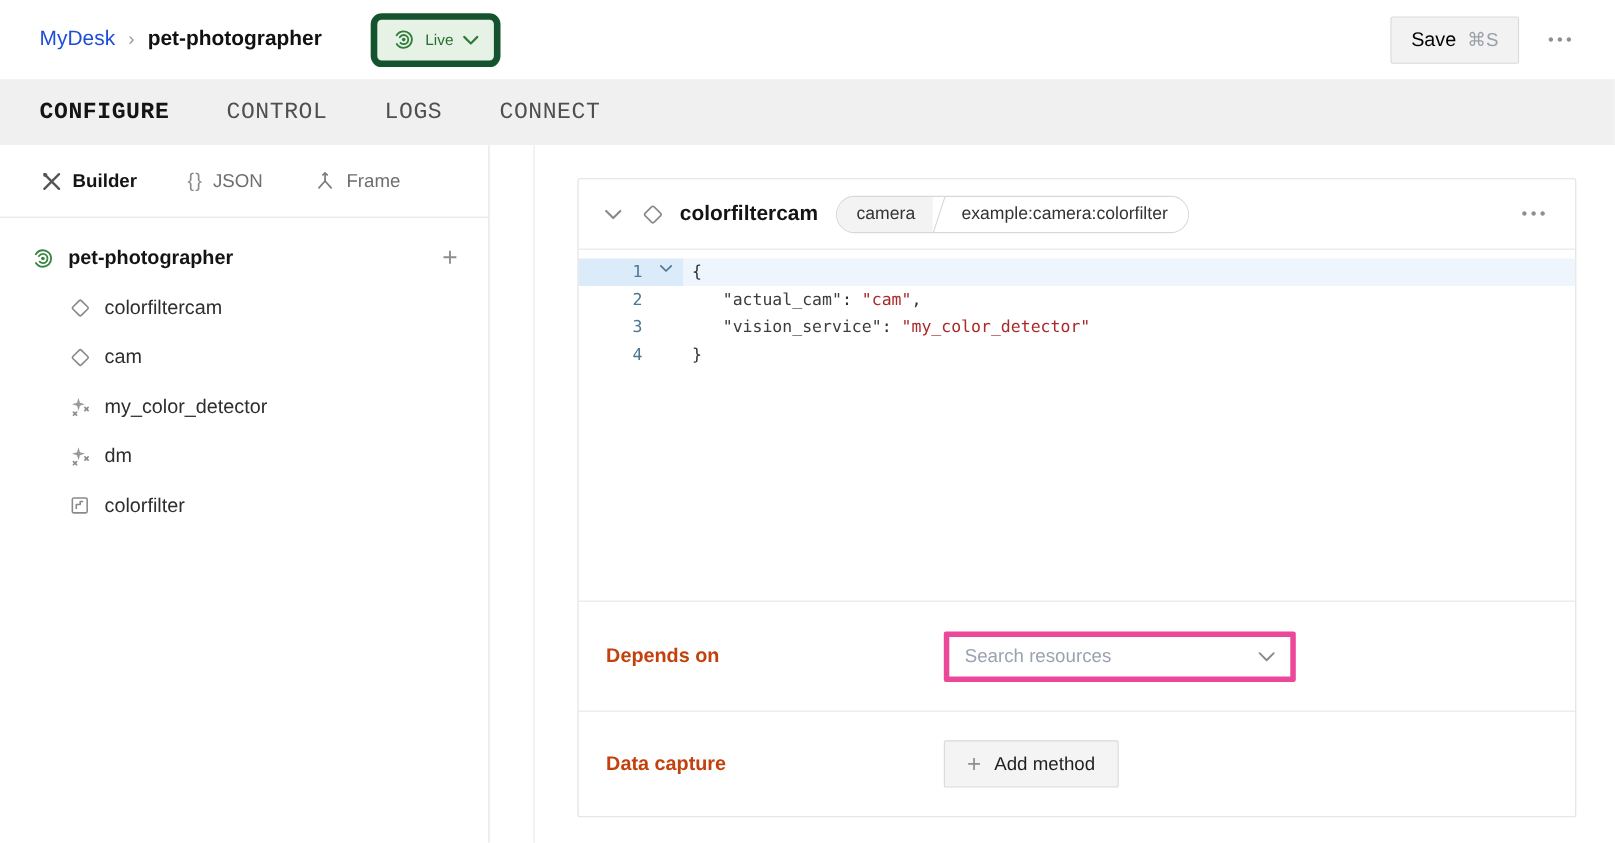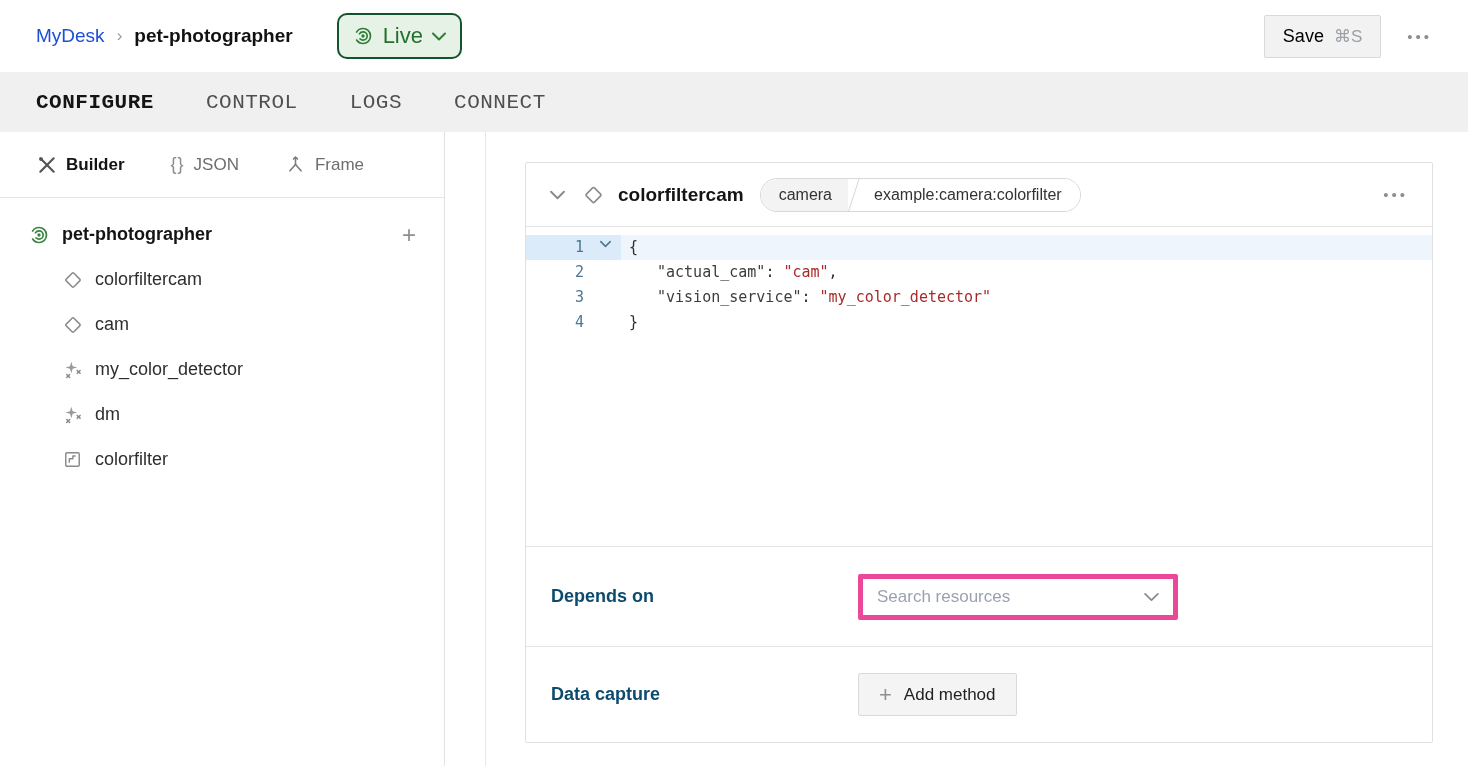--- a/index.html
+++ b/index.html
@@ -7,22 +7,22 @@
               font-family:"Liberation Sans", sans-serif; color:#282828; }
 
   
   .topbar { position:absolute; left:0; top:0; width:1468px; height:72px; background:#fff;
             display:flex; align-items:center; padding:0 36px; }
   .breadcrumb { display:flex; align-items:center; gap:12px; font-size:19px; }
   .crumb-parent { color:#1d4ed8; }
   .crumb-sep { color:#9a9a9a; font-size:17px; }
   .crumb-current { font-weight:700; color:#111; }
   .live-badge { margin-left:44px; display:flex; align-items:center; gap:9px;
-                background:#e6f2e5; border:2px solid #14532d; border-radius:10px;
-                padding:8px 14px; color:#25702e; font-size:22px; cursor:pointer; }
+                background:#e6f2e5; border:6px solid #14532d; border-radius:10px;
+                padding:8px 14px; color:#25702e; font-size:14px; cursor:pointer; }
   .topbar-right { margin-left:auto; display:flex; align-items:center; gap:26px; }
   .save-btn { background:#f2f2f2; border:1px solid #d9d9d9; border-radius:2px;
               padding:10px 18px; font-size:18px; display:flex; gap:10px; align-items:center; cursor:pointer; }
   .save-shortcut { color:#9aa0a6; font-size:17px; }
   .dots { color:#8f8f8f; font-size:15px; letter-spacing:3px; cursor:pointer; line-height:1; }
 
   
   .tabbar { position:absolute; left:0; top:72px; width:1468px; height:60px; background:#f0f0f0;
             display:flex; align-items:center; gap:52px; padding:0 36px;
             font-family:"Liberation Mono", monospace; font-size:21px; letter-spacing:0.5px; }
@@ -77,21 +77,21 @@
   .indent { padding-left:36px; }
   .active-line .gutter { background:#dcebfa; }
   .active-line .code { background:#eef5fc; flex:1; }
   .tok-key { color:#3d3d3d; }
   .tok-val { color:#a82a2a; }
 
   
   .section { border-top:1px solid #e5e5e5; display:flex; align-items:center; padding:0 25px; }
   .section.depends { height:100px; }
   .section.capture { height:98px; flex:1; }
-  .section-label { font-weight:700; font-size:18px; color:#0c4a6e; width:307px; }
+  .section-label { font-weight:700; font-size:18px; color:#c2410c; width:307px; }
   .select-box { width:320px; height:46px; border:5px solid #ec4899; border-radius:2px; background:#fff;
                 display:flex; align-items:center; padding:0 14px; cursor:pointer; }
   .placeholder { color:#9aa2b0; font-size:17px; flex:1; }
   .add-method-btn { height:43px; background:#f4f4f4; border:1px solid #d9d9d9; border-radius:2px;
                     display:flex; align-items:center; gap:12px; padding:0 20px; font-size:17px;
                     color:#1f1f1f; cursor:pointer; }
   .add-plus { color:#8f8f8f; font-size:22px; font-weight:300; line-height:1; }
 
   svg { display:block; }
 </style>

